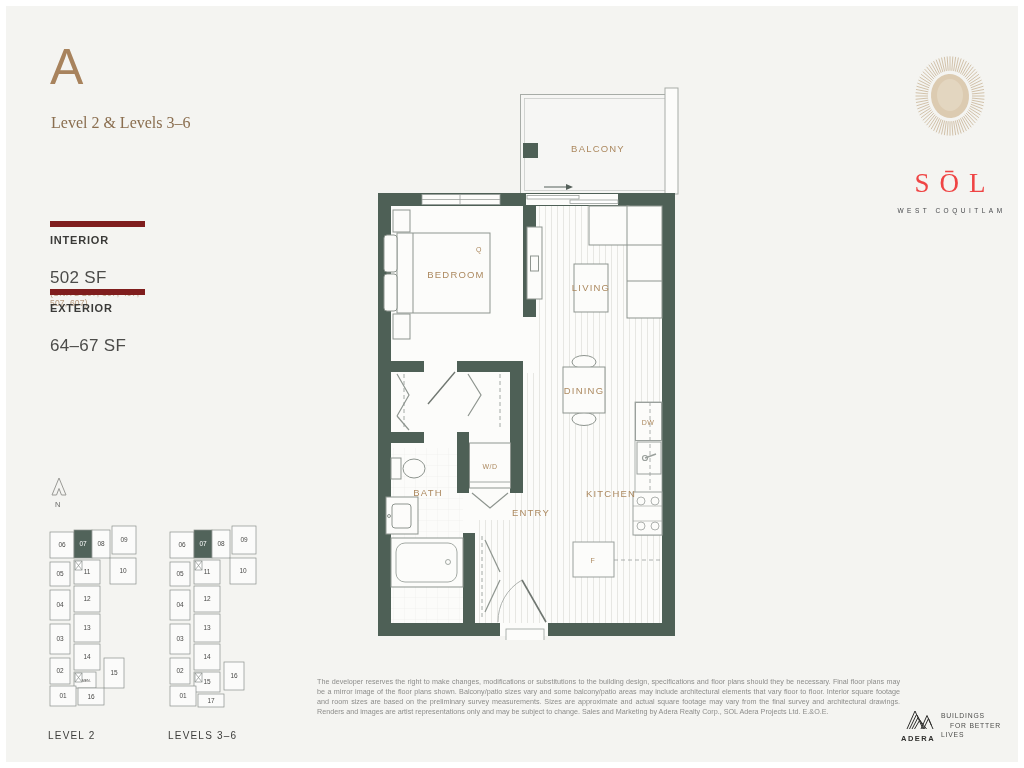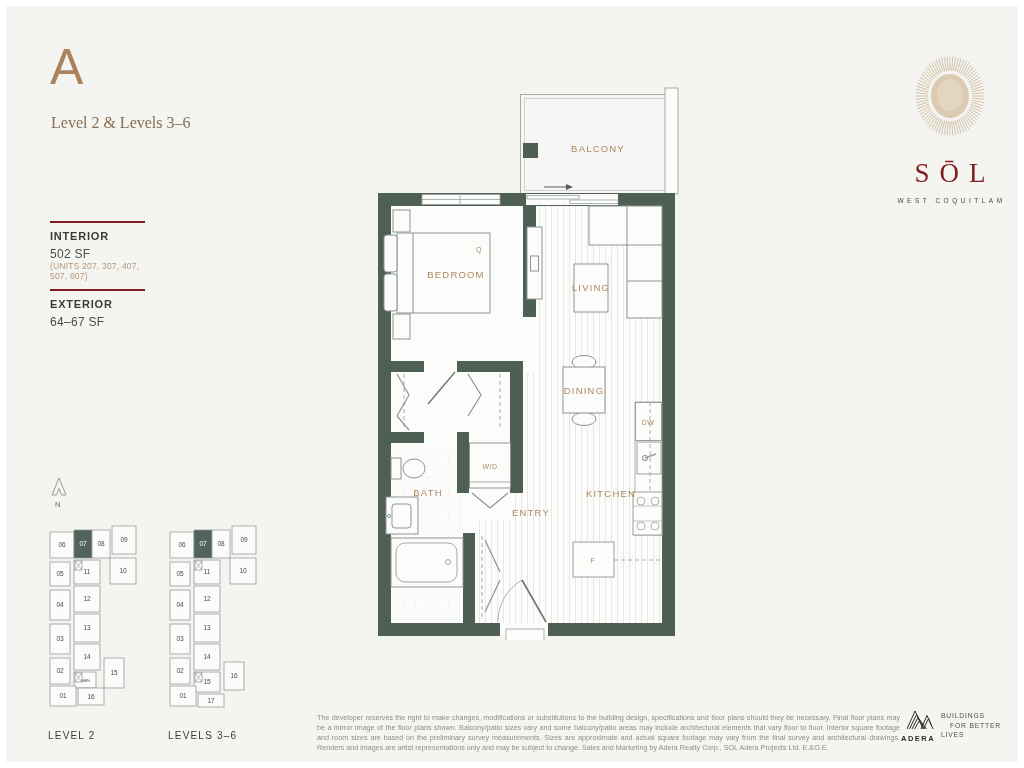--- a/index.html
+++ b/index.html
@@ -5,40 +5,40 @@
   html,body{margin:0;padding:0;background:#e9e9e7;}
   .page{position:relative;width:1024px;height:768px;background:#ffffff;overflow:hidden;
         font-family:"Liberation Sans",sans-serif;-webkit-font-smoothing:antialiased;}
   .bg{position:absolute;left:6px;top:6px;right:6px;bottom:6px;background:#f4f4f1;}
   .abs{position:absolute;}
 
   
   .plan-letter{left:50px;top:42px;font-size:50px;color:#a8835d;line-height:1;}
   .plan-subtitle{left:51px;top:114px;font-family:"Liberation Serif",serif;font-size:16px;color:#8a6e4f;}
   .bedbath{left:51px;top:155px;font-size:13.5px;font-weight:700;letter-spacing:.3px;color:#3a3a38;line-height:21px;}
-  .stat{width:95px;border-top:2px solid #7f1d1d;padding-top:7px;}
+  .stat{width:95px;border-top:6px solid #7f1d1d;padding-top:7px;}
   .stat .lbl{font-size:11px;font-weight:700;letter-spacing:.8px;color:#3a3a38;}
-  .stat .val{margin-top:5px;font-size:12px;color:#4c4c4a;letter-spacing:.3px;}
+  .stat .val{margin-top:22px;font-size:17px;color:#4c4c4a;letter-spacing:.3px;}
   .stat .note{margin-top:0;font-size:8.5px;color:#b5977a;letter-spacing:.2px;}
 
   
   .brand{left:890px;top:46px;width:120px;text-align:center;}
-  .wordmark{margin-top:8px;font-family:"Liberation Serif",serif;font-size:27px;letter-spacing:10px;padding-left:10px;color:#7f1d1d;}
+  .wordmark{margin-top:18px;font-family:"Liberation Serif",serif;font-size:27px;letter-spacing:10px;padding-left:10px;color:#ef4444;}
   .location{margin-top:8px;font-size:6.5px;letter-spacing:3.5px;padding-left:3px;color:#46484b;}
 
   
   .fp-label{font-family:"Liberation Sans",sans-serif;font-size:9.5px;letter-spacing:1.2px;fill:#ac895f;text-anchor:middle;}
   .fp-small{font-family:"Liberation Sans",sans-serif;font-size:7px;letter-spacing:.5px;fill:#ac895f;text-anchor:middle;}
 
   
   .kp-caption{width:92px;text-align:left;font-size:10px;letter-spacing:1.2px;color:#3c3c3a;}
   .north-n{left:55px;top:500px;font-size:7.5px;color:#6b6b68;}
 
   
-  .disclaimer{left:317px;top:713px;width:583px;font-size:7.2px;line-height:10px;color:#8d8d8b;text-align:justify;}
+  .disclaimer{left:317px;top:677px;width:583px;font-size:7.2px;line-height:10px;color:#8d8d8b;text-align:justify;}
   .adera-name{left:901px;top:734px;width:38px;text-align:left;font-size:7.5px;font-weight:700;letter-spacing:1.5px;color:#2f2f2d;}
   .tagline{left:941px;top:711px;font-size:6.8px;letter-spacing:.8px;line-height:9.5px;color:#4c4c4a;}
   .tagline .mid{margin-left:9px;}
 </style>
 </head>
 <body>
 
 <div class="page">
   <div class="bg"></div>
 

